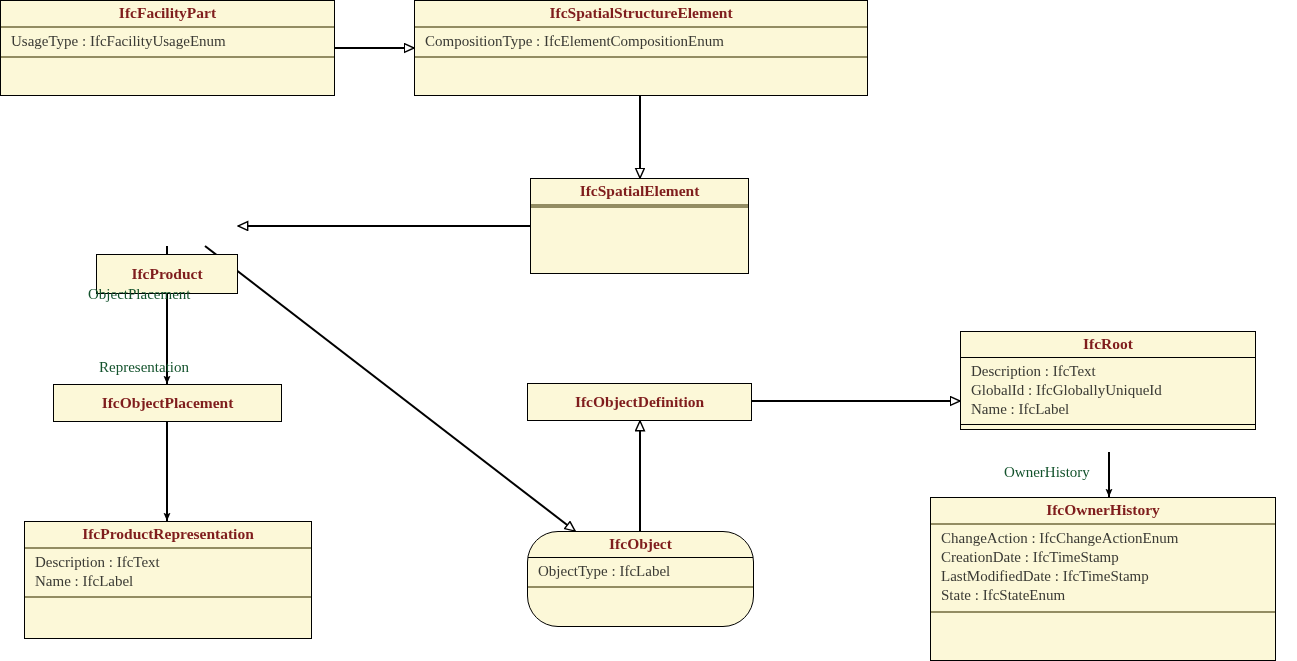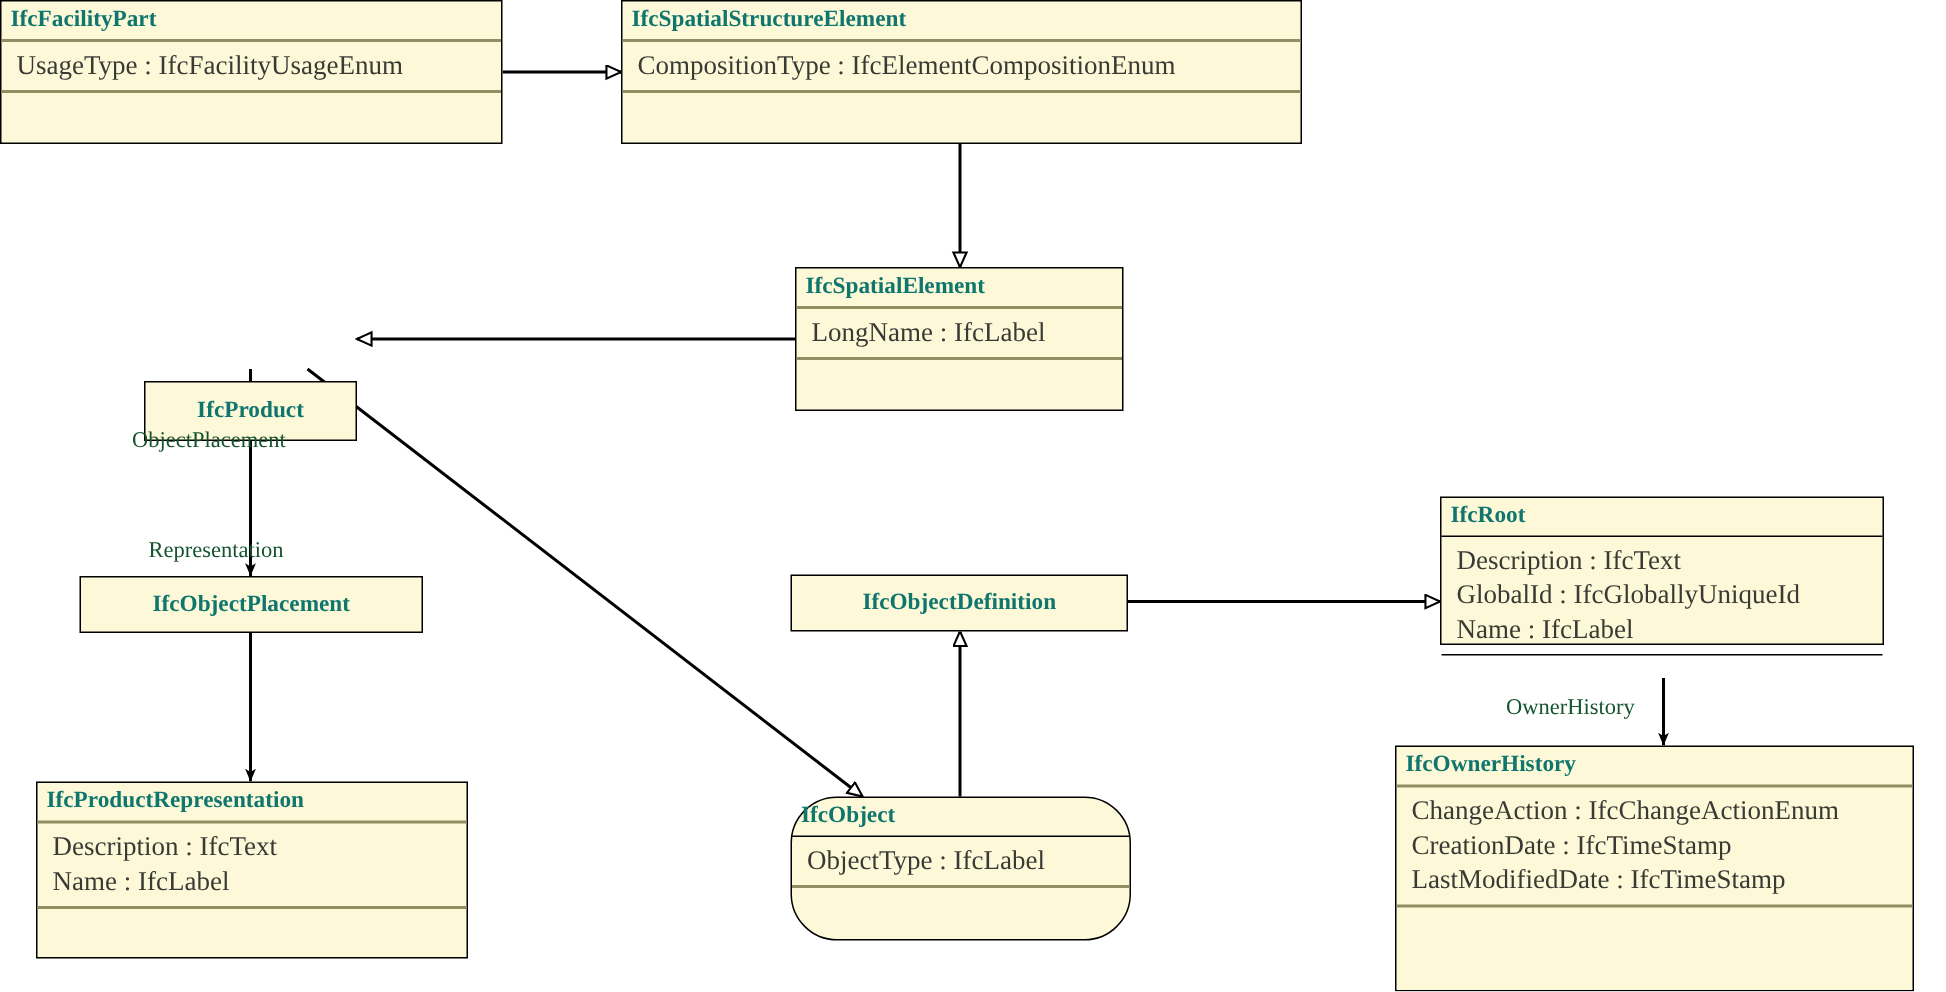--- a/index.html
+++ b/index.html
@@ -30,39 +30,40 @@
   .uml-class {
     position: absolute;
     box-sizing: border-box;
     background: #fcf8d8;
     border: 1px solid #000000;
     z-index: 3;
   }
   .uml-title {
     font-weight: bold;
     font-size: 15.5px;
-    color: #0f766e;
+    text-align: center;
+    color: #7f1d1d;
     padding: 3px 6px 4px 6px;
     line-height: 1.15;
     white-space: nowrap;
   }
   .divider {
     height: 2px;
     background: #938d63;
     width: 100%;
   }
   .thin-divider {
     height: 1px;
     background: #000000;
     width: 100%;
   }
   .uml-attrs {
     padding: 4px 10px 5px 10px;
     color: #3a3a34;
-    font-size: 18px;
+    font-size: 15px;
     line-height: 1.28;
     white-space: nowrap;
   }
   .uml-attrs .attr {
     display: block;
   }
   .uml-ops {
     height: 14px;
   }
   .edge-label {
@@ -124,23 +125,20 @@
     <div class="uml-attrs">
       <span class="attr">CompositionType : IfcElementCompositionEnum</span>
     </div>
     <div class="divider"></div>
     <div class="uml-ops"></div>
   </div>
 
   <div class="uml-class" style="left:530px; top:178px; width:219px; height:96px;">
     <div class="uml-title">IfcSpatialElement</div>
     <div class="divider"></div>
-    <div class="uml-attrs">
-      <span class="attr">LongName : IfcLabel</span>
-    </div>
     <div class="divider"></div>
     <div class="uml-ops"></div>
   </div>
 
   <div class="uml-class" style="left:96px; top:206px; width:142px; height:40px; display:flex; align-items:center; justify-content:center;margin-top:48px;">
     <div class="uml-title" style="padding:0;">IfcProduct</div>
   </div>
 
   <div class="uml-class" style="left:53px; top:384px; width:229px; height:38px; display:flex; align-items:center; justify-content:center;">
     <div class="uml-title" style="padding:0;">IfcObjectPlacement</div>
@@ -183,20 +181,21 @@
     <div class="uml-ops"></div>
   </div>
 
   <div class="uml-class" style="left:930px; top:497px; width:346px; height:164px;">
     <div class="uml-title">IfcOwnerHistory</div>
     <div class="divider"></div>
     <div class="uml-attrs">
       <span class="attr">ChangeAction : IfcChangeActionEnum</span>
       <span class="attr">CreationDate : IfcTimeStamp</span>
       <span class="attr">LastModifiedDate : IfcTimeStamp</span>
+      <span class="attr">State : IfcStateEnum</span>
     </div>
     <div class="divider"></div>
     <div class="uml-ops"></div>
   </div>
 
   <div class="edge-label" style="left:88px; top:287px;">ObjectPlacement</div>
 
   <div class="edge-label" style="left:99px; top:360px;">Representation</div>
 
   <div class="edge-label" style="left:1004px; top:465px;">OwnerHistory</div>

